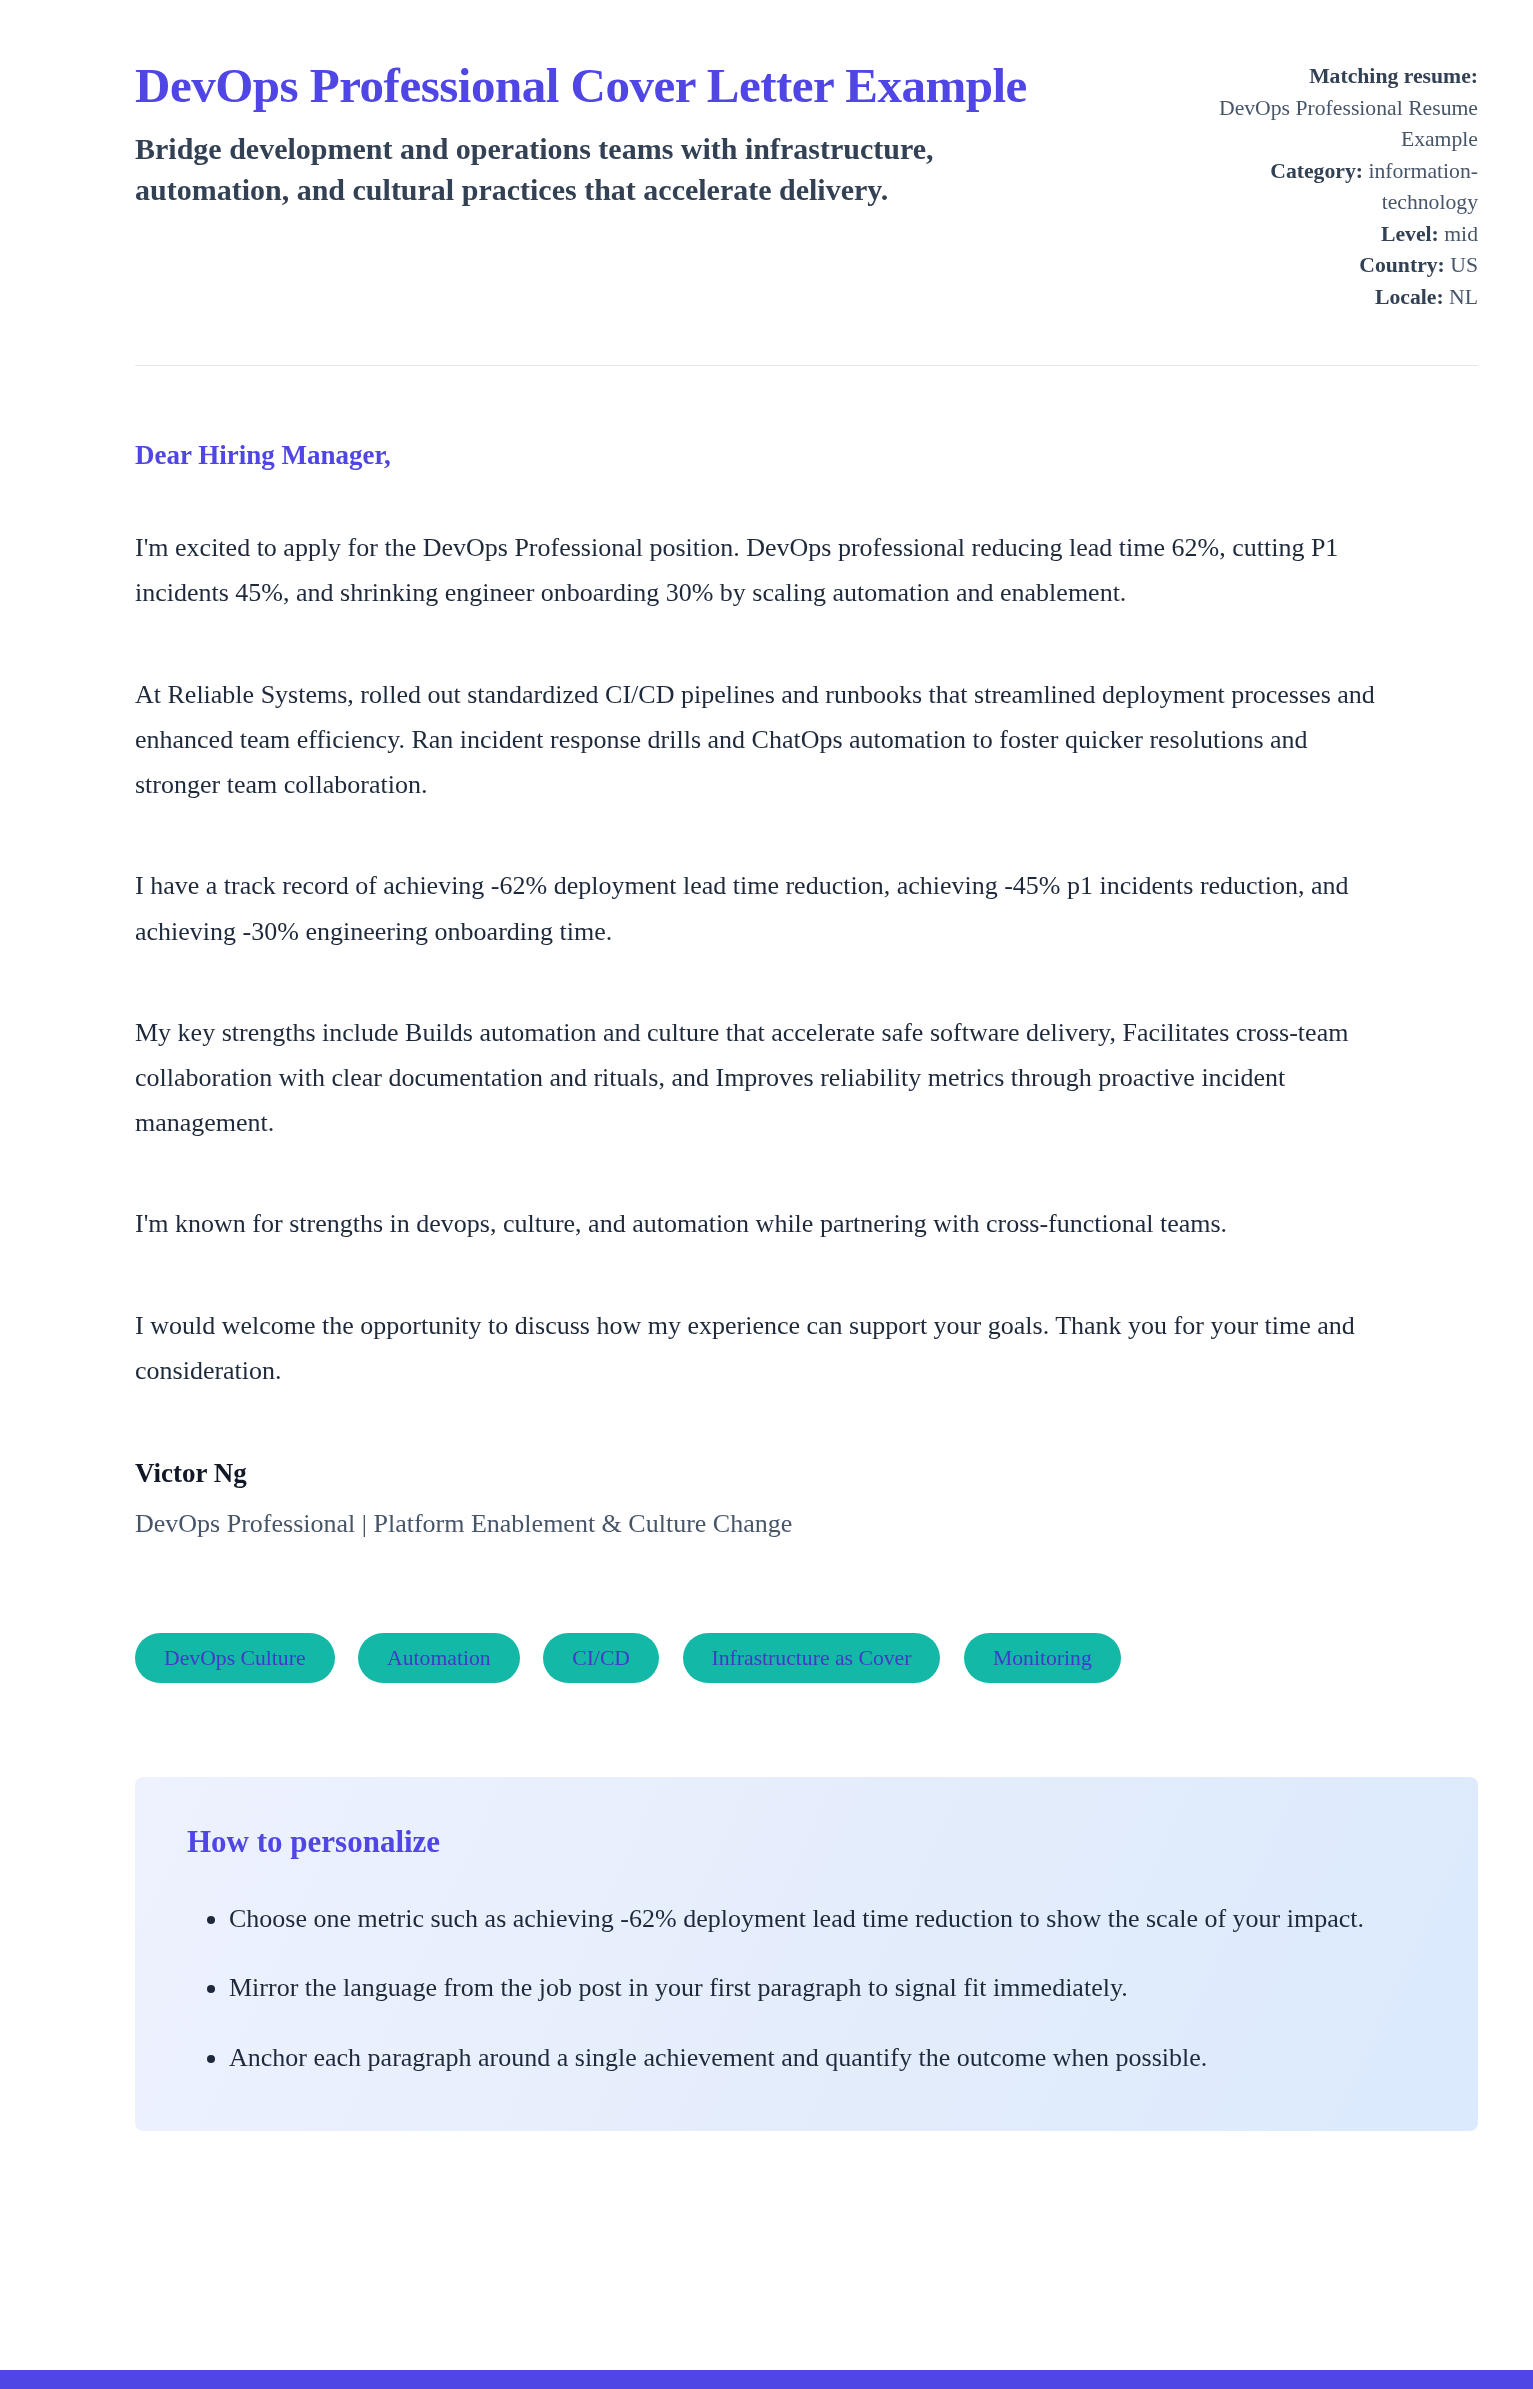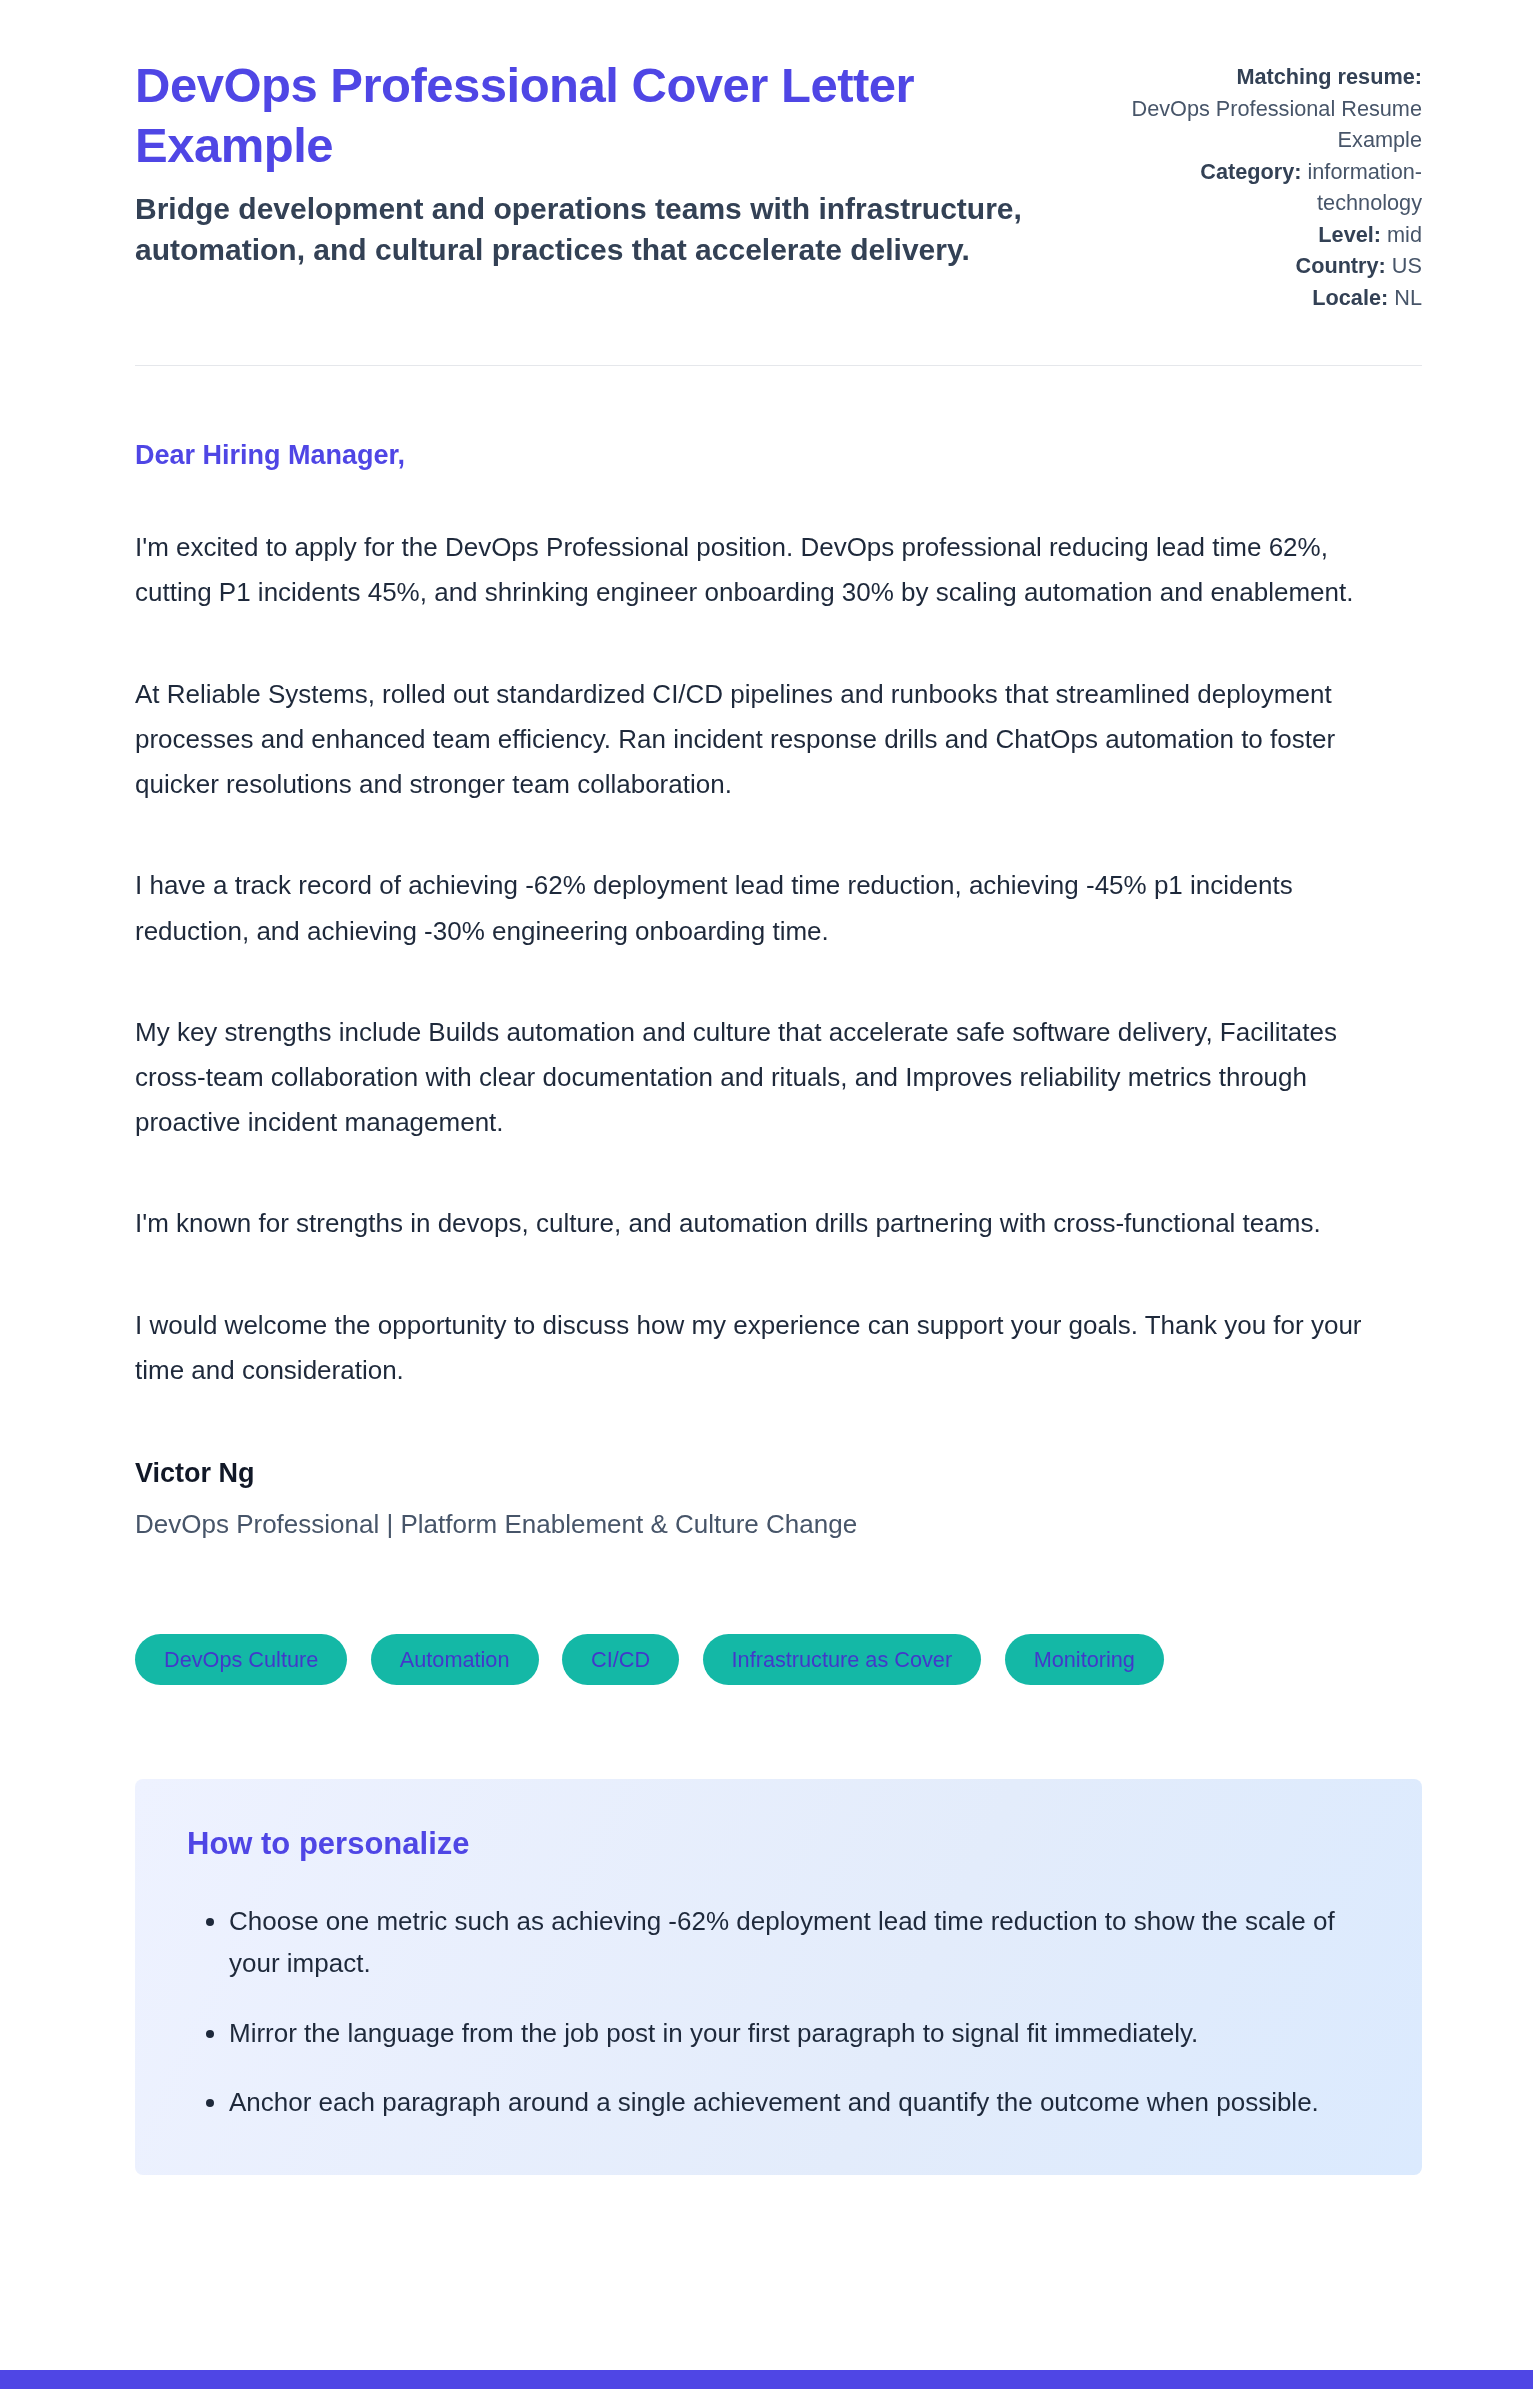--- a/index.html
+++ b/index.html
@@ -6,22 +6,23 @@
   html, body { background: #ffffff; }
   body {
     width: 1534px;
     min-height: 2389px;
     display: flex;
     flex-direction: column;
     font-family: "Liberation Sans", "DejaVu Sans", sans-serif;
     color: #1e293b;
   }
   .container {
-    padding: 56px 112px 0 135px;
+    padding: 56px 56px 0 135px;
     flex: 0 0 auto;
+    font-family: Liberation Serif, serif;
   }
   
   .header {
     display: flex;
     justify-content: space-between;
     align-items: flex-start;
     gap: 36px;
   }
   .title-block { max-width: 938px; }
   .page-title {
@@ -164,21 +165,21 @@
 
   <hr class="divider">
 
   <div class="salutation">Dear Hiring Manager,</div>
 
   <div class="letter-body">
     <p class="letter-paragraph">I'm excited to apply for the DevOps Professional position. DevOps professional reducing lead time 62%, cutting P1 incidents 45%, and shrinking engineer onboarding 30% by scaling automation and enablement.</p>
     <p class="letter-paragraph">At Reliable Systems, rolled out standardized CI/CD pipelines and runbooks that streamlined deployment processes and enhanced team efficiency. Ran incident response drills and ChatOps automation to foster quicker resolutions and stronger team collaboration.</p>
     <p class="letter-paragraph">I have a track record of achieving -62% deployment lead time reduction, achieving -45% p1 incidents reduction, and achieving -30% engineering onboarding time.</p>
     <p class="letter-paragraph">My key strengths include Builds automation and culture that accelerate safe software delivery, Facilitates cross-team collaboration with clear documentation and rituals, and Improves reliability metrics through proactive incident management.</p>
-    <p class="letter-paragraph">I'm known for strengths in devops, culture, and automation drills partnering with cross-functional teams.</p>
+    <p class="letter-paragraph">I'm known for strengths in devops, culture, and automation while partnering with cross-functional teams.</p>
     <p class="letter-paragraph">I would welcome the opportunity to discuss how my experience can support your goals. Thank you for your time and consideration.</p>
   </div>
 
   <div class="signature">
     <div class="signature-name">Victor Ng</div>
     <div class="signature-title">DevOps Professional | Platform Enablement &amp; Culture Change</div>
   </div>
 
   <div class="tags-row">
     <span class="tag-pill">DevOps Culture</span>

